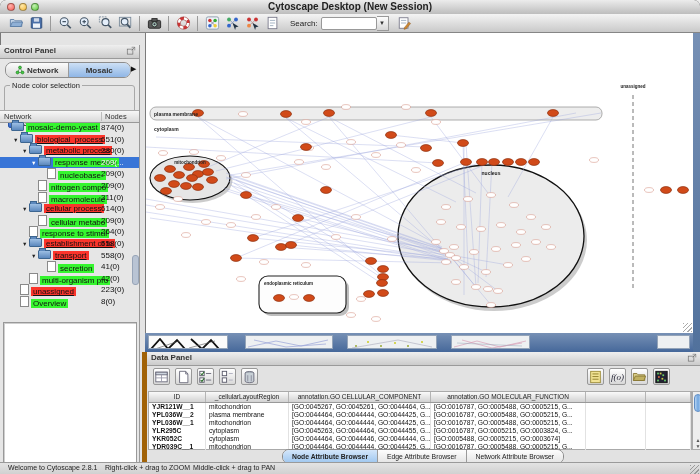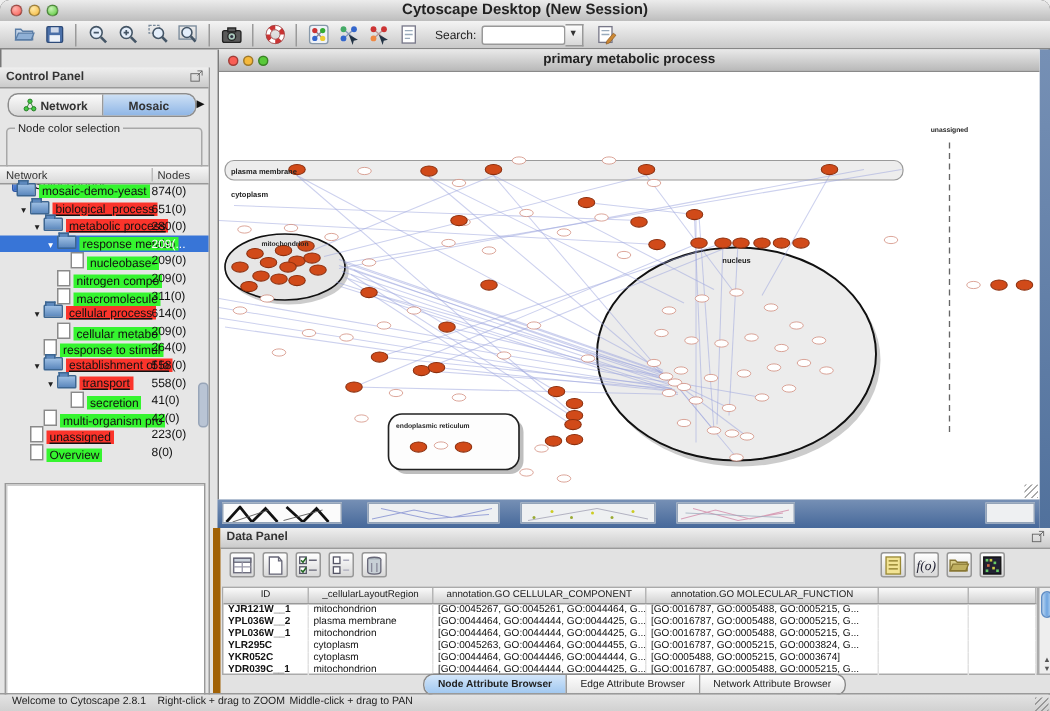--- a/index.html
+++ b/index.html
@@ -304,26 +304,20 @@
         <div class="trow"><span class="ind" style="width: 13px;"></span><span class="arrow">&nbsp;</span><span class="file"></span><span class="tlabel red">unassigned</span><span class="tval">223(0)</span></div>
         <div class="trow"><span class="ind" style="width: 13px;"></span><span class="arrow">&nbsp;</span><span class="file"></span><span class="tlabel green">Overview</span><span class="tval">8(0)</span></div>
       </div>
     <div class="tree-scroll"></div>
     <div class="bev-box"></div>
   </div>
 
   <div id="desktop-right"></div>
 
   <div id="net-frame">
-    <div class="frame-titlebar">
-      <span class="flight r"></span>
-      <span class="flight y"></span>
-      <span class="flight g"></span>
-      <div class="ftitle">primary metabolic process</div>
-    </div>
     <svg id="graph-svg" width="547" height="286" viewBox="0 0 547 286">
         <rect x="4" y="60" width="452" height="13" rx="6" fill="#ededed" stroke="#9a9a9a" stroke-width="0.8"></rect>
         <ellipse cx="46.5" cy="134" rx="40" ry="22" fill="#999" opacity="0.5"></ellipse>
         <ellipse cx="44" cy="131" rx="40" ry="22" fill="#e6e6e6" stroke="#111" stroke-width="1.1"></ellipse>
         <ellipse cx="348" cy="193" rx="93" ry="71" fill="#999" opacity="0.5"></ellipse>
         <ellipse cx="345" cy="189" rx="93" ry="71" fill="#ececec" stroke="#111" stroke-width="1.3"></ellipse>
         <rect x="116" y="232" width="87" height="37" rx="9" fill="#888" opacity="0.55"></rect>
         <rect x="113" y="229" width="87" height="37" rx="9" fill="#fdfdfd" stroke="#222" stroke-width="1.1"></rect>
         <line x1="487" y1="48" x2="487" y2="243" stroke="#666" stroke-width="0.9" stroke-dasharray="4 3"></line>
         <line x1="80" y1="130" x2="298" y2="204" stroke="#9aa3dd" stroke-width="0.7" opacity="0.5"></line>

